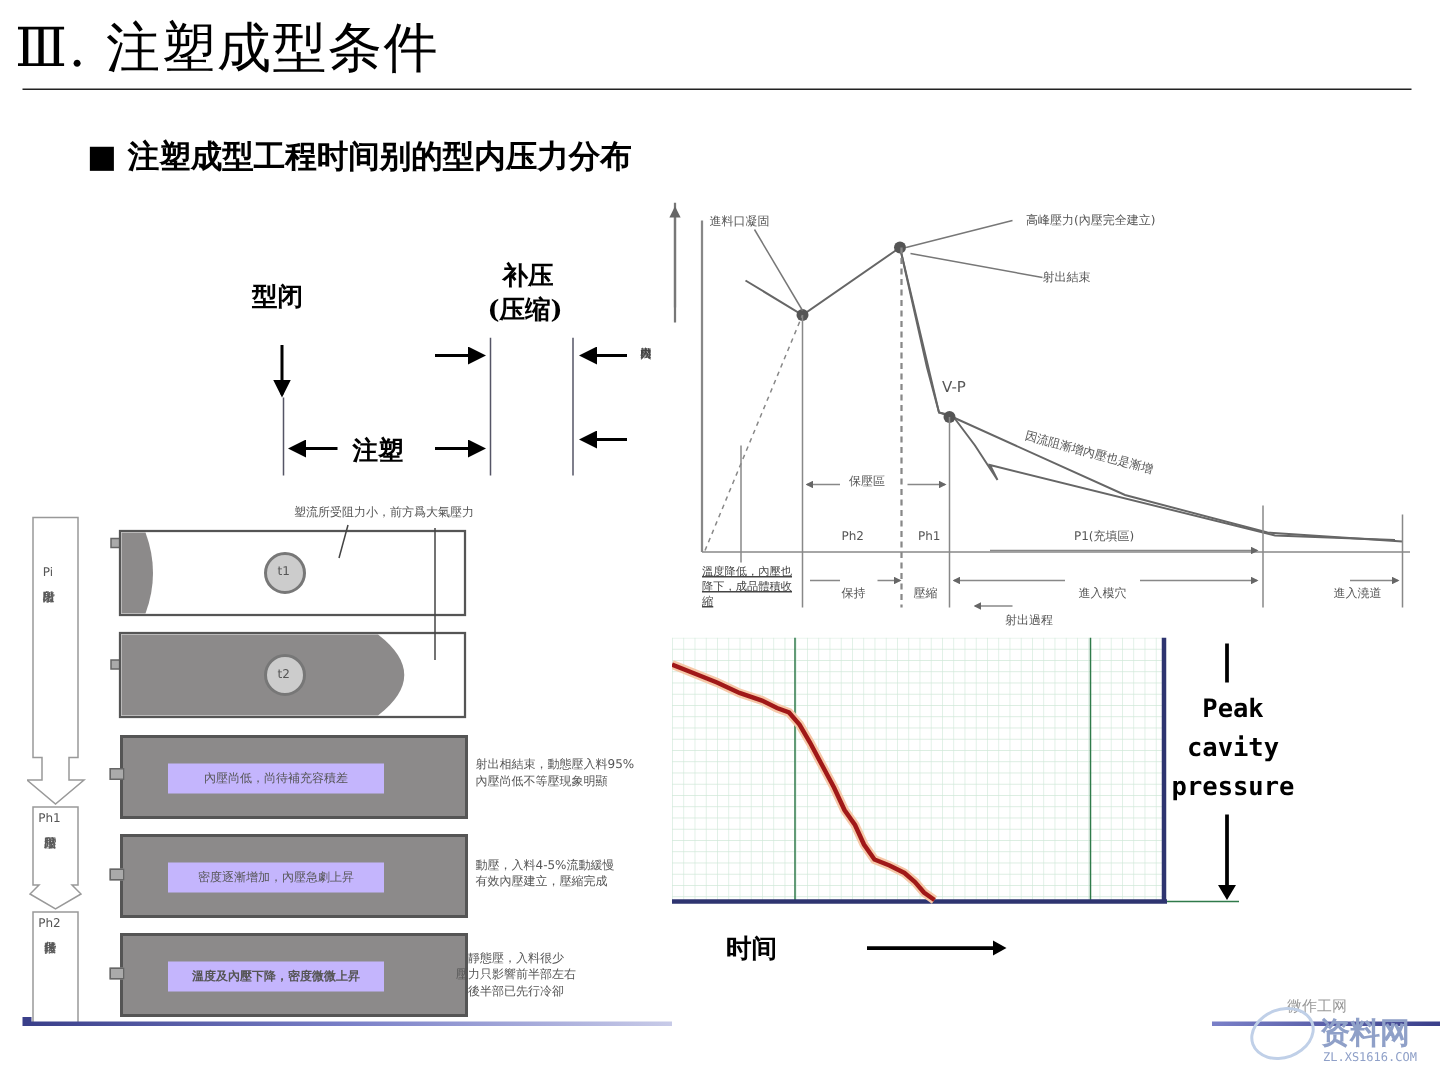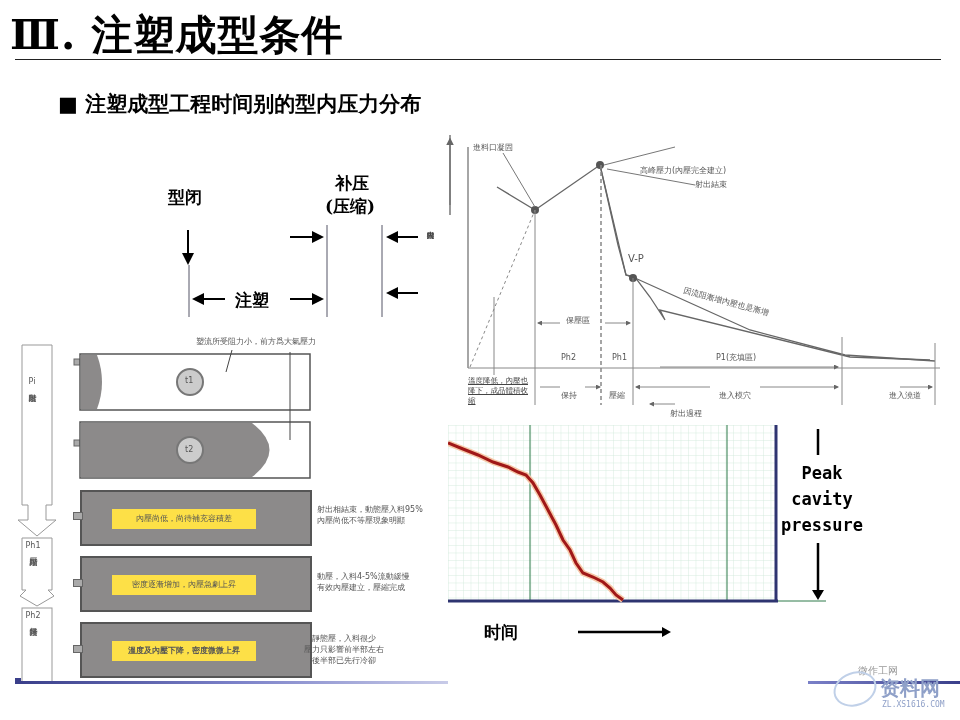--- a/index.html
+++ b/index.html
@@ -1,27 +1,27 @@
 <!DOCTYPE html>
 <html><head>
 <meta charset="utf-8">
 <style>
   html, body { margin:0; padding:0; background:#ffffff; }
   body { width:960px; height:720px; position:relative; overflow:hidden; font-family:"DejaVu Sans", sans-serif; color:#000; }
   .abs { position:absolute; }
-  .title { left:10px; top:8px; font-family:"DejaVu Serif", serif; font-size:41px; font-weight:bold; letter-spacing:1px; }
+  .title { left:10px; top:8px; font-family:"DejaVu Serif", serif; font-size:36px; font-weight:normal; letter-spacing:1px; }
   .title-rule { left:15px; top:59px; width:926px; height:1px; background:#222; }
   .subtitle { left:58px; top:90px; font-family:"DejaVu Sans", sans-serif; font-size:21px; font-weight:bold; }
   .bold-label { font-family:"DejaVu Serif", serif; font-weight:bold; font-size:17px; }
   .small { font-size:8px; color:#555; }
   .tiny { font-size:7.5px; color:#444; line-height:10px;text-decoration:underline; }
   .peak { font-family:"DejaVu Sans Mono", monospace; font-weight:bold; font-size:17px; line-height:26px; text-align:center; }
   .phase-box { background:#fff; border:1px solid #888; text-align:center; font-size:8px; color:#555; line-height:11px; }
   .mold { background:#8c8a8a; border:2px solid #555; box-sizing:border-box; }
-  .mold-label { background:#fde047; font-size:8px; color:#555; text-align:center; line-height:20px; }
+  .mold-label { background:#c4b5fd; font-size:8px; color:#555; text-align:center; line-height:20px; }
   .note { font-size:8px; color:#555; line-height:11px; }
   .footer-bar { left:18px; top:681px; width:430px; height:3px; background:linear-gradient(90deg,#3a3f8a,#7a80c8,#c8cbe8); }
   .footer-bar2 { left:808px; top:681px; width:152px; height:3px; background:linear-gradient(90deg,#7a80c8,#3a3f8a); }
   .wm { font-size:10px; color:#999; }
 </style>
 </head>
 <body>
 
 <div class="abs title">Ⅲ. 注塑成型条件</div>
 <div class="abs title-rule"></div>
@@ -88,21 +88,21 @@
   <line x1="330" y1="252" x2="408" y2="252" stroke="#888" marker-end="url(#sa)"></line>
   <line x1="470" y1="252" x2="502" y2="252" stroke="#888" marker-end="url(#sa)"></line>
   <line x1="245" y1="269" x2="220" y2="269" stroke="#888" marker-end="url(#sa)"></line>
 
   <line x1="73" y1="18" x2="105" y2="72" stroke="#777"></line>
   <line x1="245" y1="12" x2="174" y2="30" stroke="#777"></line>
   <line x1="265" y1="50" x2="177" y2="34" stroke="#777"></line>
 </svg>
 <div class="abs tiny" style="left:423px; top:225px; width:12px; writing-mode:vertical-rl;">模穴内壓力</div>
 <div class="abs small" style="left:473px; top:142px;">進料口凝固</div>
-<div class="abs small" style="left:640px; top:141px;margin-top:24px;">高峰壓力(內壓完全建立)</div>
+<div class="abs small" style="left:684px; top:141px;">高峰壓力(內壓完全建立)</div>
 <div class="abs small" style="left:695px; top:179px;">射出結束</div>
 <div class="abs small" style="left:628px; top:253px; font-size:10px;">V-P</div>
 <div class="abs small" style="left:685px; top:285px; transform:rotate(15deg); transform-origin:left top;">因流阻漸增內壓也是漸增</div>
 <div class="abs tiny" style="left:468px; top:376px; width:60px;">溫度降低，內壓也降下，成品體積收縮</div>
 <div class="abs small" style="left:566px; top:315px;">保壓區</div>
 <div class="abs small" style="left:561px; top:353px;">Ph2</div>
 <div class="abs small" style="left:612px; top:353px;">Ph1</div>
 <div class="abs small" style="left:716px; top:352px;">P1(充填區)</div>
 <div class="abs small" style="left:561px; top:390px;">保持</div>
 <div class="abs small" style="left:609px; top:390px;">壓縮</div>

